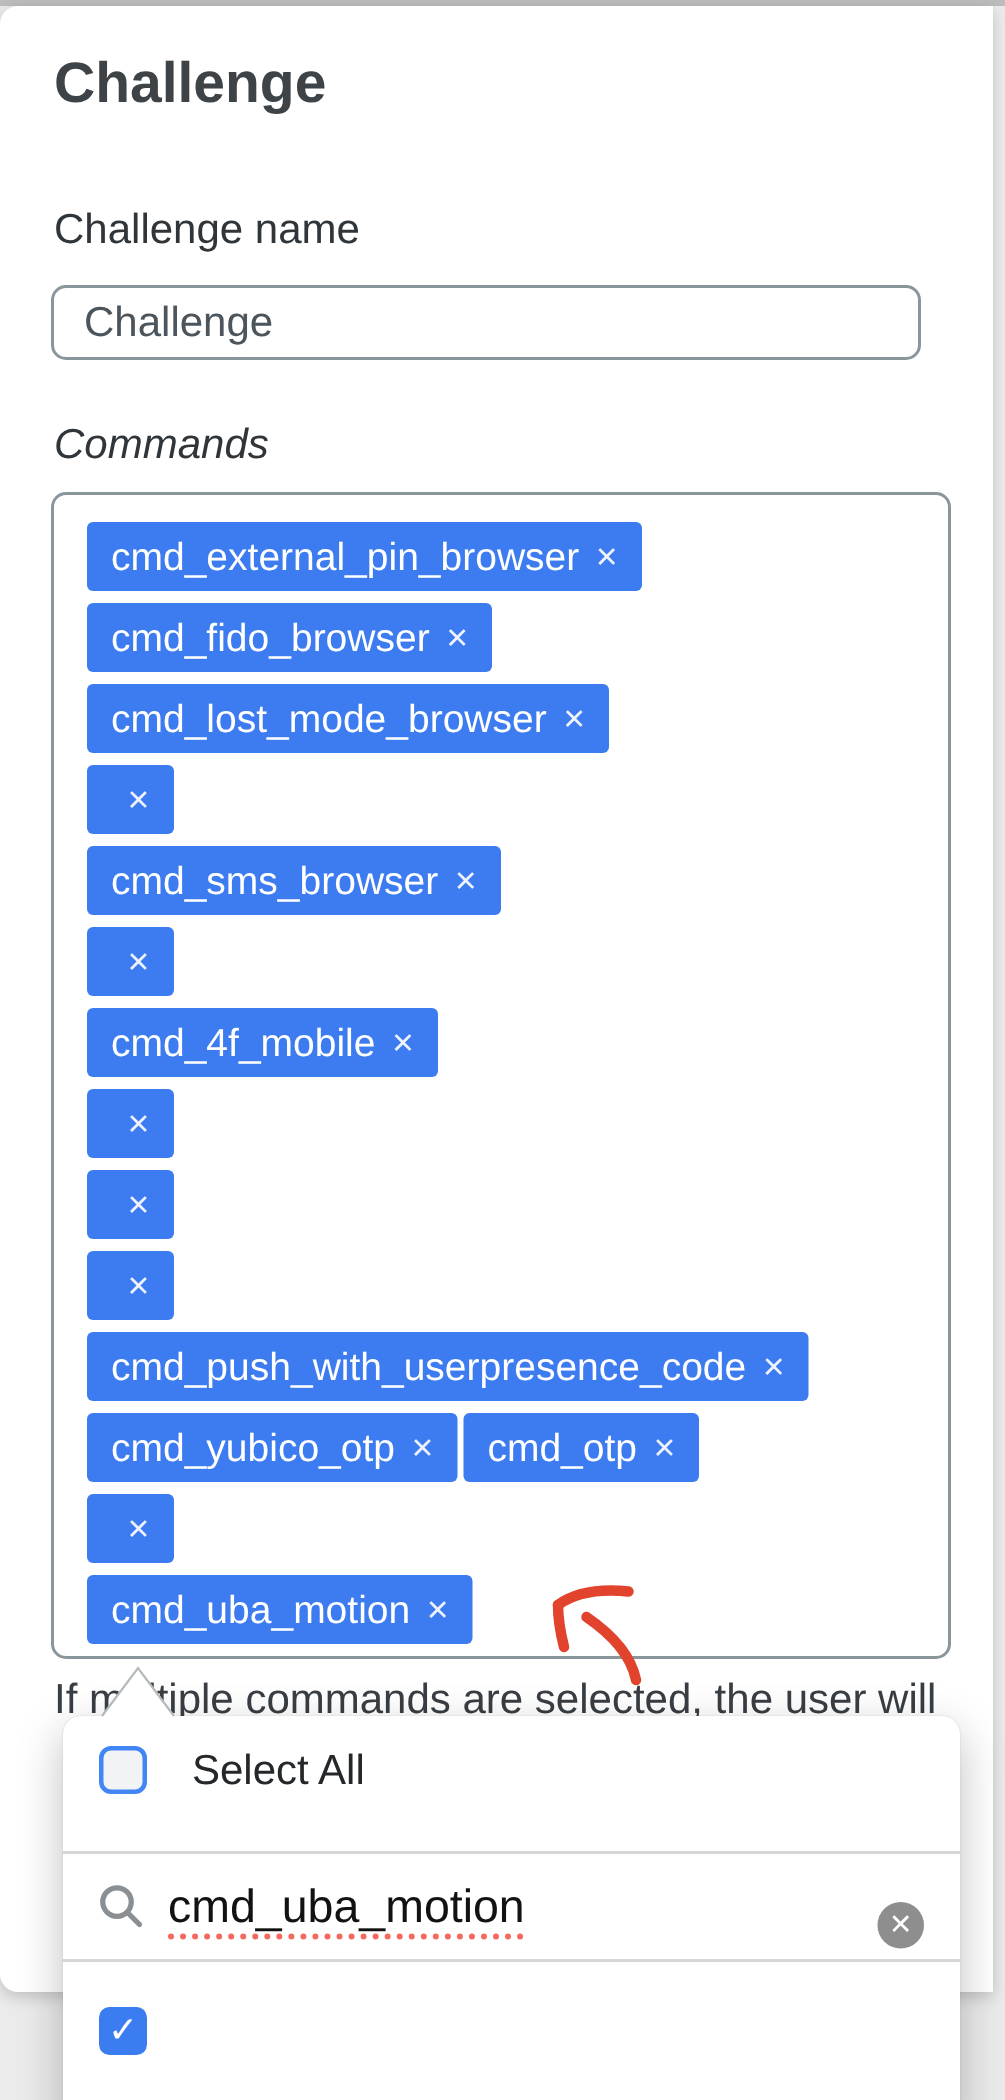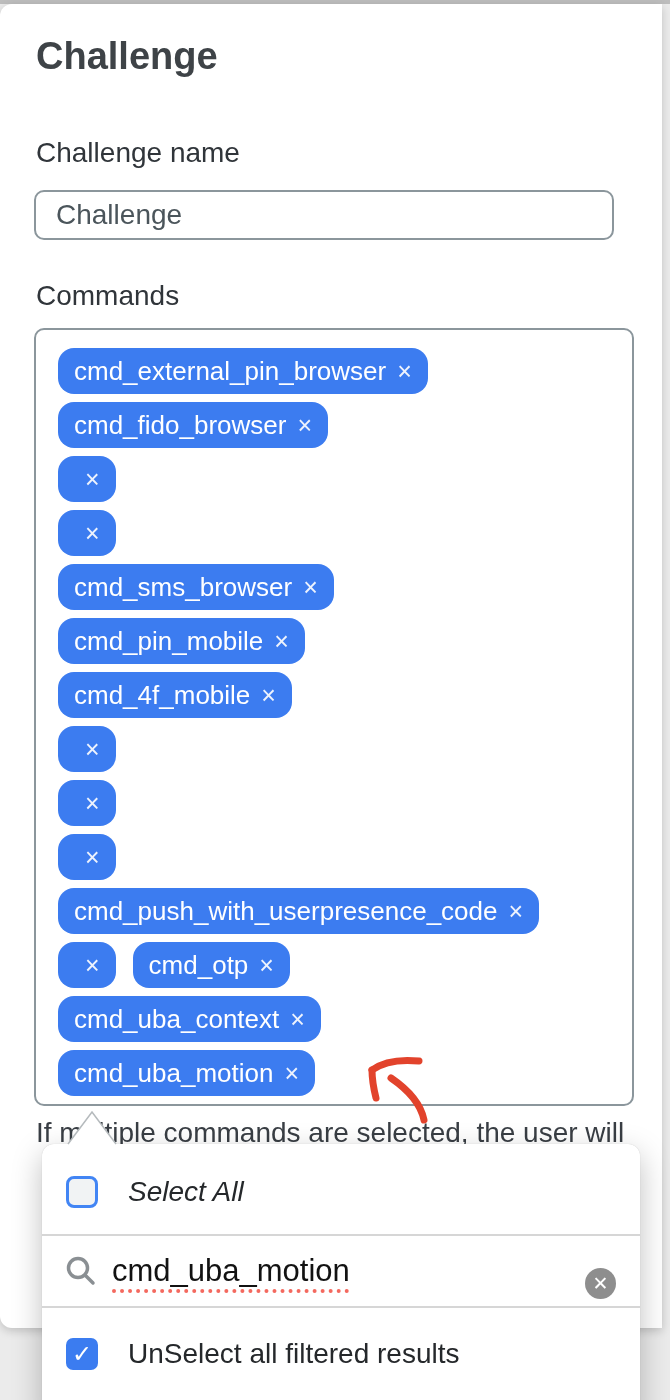--- a/index.html
+++ b/index.html
@@ -13,51 +13,51 @@
     position:absolute;left:0;top:4px;width:662px;height:1324px;
     background:#ffffff;border-radius:12px 0 0 12px;
     box-shadow:0 3px 10px rgba(0,0,0,0.18);
   }
   .page-title{
     position:absolute;left:36px;top:30px;
     font-size:38px;font-weight:700;color:#3e4347;line-height:44px;
   }
   .field-label{position:absolute;left:36px;font-size:28px;color:#30353a;line-height:34px;}
   .label-name{top:132px;text-align:right;}
-  .label-commands{top:275px;}
+  .label-commands{top:275px;font-style:italic;}
   .name-input{
     position:absolute;left:34px;top:186px;width:556px;height:46px;
     border:2px solid #8b969c;border-radius:10px;background:#fff;
     font-family:inherit;font-size:28px;color:#4b555b;padding:0 0 0 20px;outline:none;
   }
   .commands-box{
     position:absolute;left:34px;top:324px;width:554px;height:742px;
     border:2px solid #8b969c;border-radius:10px;background:#fff;
     padding:18px 20px 14px 22px;
   }
   .chip-row{margin-bottom:8px;display:flex;}
   .chip{
     display:inline-flex;align-items:center;height:46px;
-    background:#3c7cf0;border-radius:16px;color:#ffffff;
-    font-size:26px;padding:0 16px;margin-right:17px;white-space:nowrap;
+    background:#3c7cf0;border-radius:4px;color:#ffffff;
+    font-size:26px;padding:0 16px;margin-right:4px;white-space:nowrap;
   }
   .chip-label{color:#fff;}
   .chip-x{margin-left:11px;font-size:25px;color:#eef3fd;cursor:pointer;}
   .helper-text{
     position:absolute;left:36px;top:1112px;font-size:28px;color:#393e44;
     white-space:nowrap;line-height:34px;
   }
   .caret-svg{position:absolute;left:60px;top:1110px;z-index:10;}
   .arrow-svg{position:absolute;left:355px;top:1048px;z-index:5;}
   .dropdown{
     position:absolute;left:42px;top:1144px;width:598px;height:280px;z-index:9;
     background:#ffffff;border-radius:12px;
     box-shadow:0 10px 30px rgba(0,0,0,0.25),0 0 1px rgba(0,0,0,0.2);
   }
-  .dd-row1{position:absolute;left:0;top:12px;width:100%;height:72px;display:flex;align-items:center;cursor:pointer;font-style:italic;}
+  .dd-row1{position:absolute;left:0;top:0;width:100%;height:72px;display:flex;align-items:center;cursor:pointer;}
   .dd-divider{position:absolute;left:0;width:100%;height:2px;background:#d6d6d6;}
   .dd-div1{top:90px;}
   .dd-div2{top:162px;}
   .dd-row2{position:absolute;left:0;top:92px;width:100%;height:70px;display:flex;align-items:center;}
   .dd-row3{position:absolute;left:0;top:164px;width:100%;padding-top:30px;display:flex;align-items:flex-start;}
   .checkbox{
     width:32px;height:32px;border-radius:8px;margin-left:24px;flex:0 0 32px;
     box-sizing:border-box;cursor:pointer;
   }
   .checkbox.unchecked{border:3px solid #4285f4;background:#f1f3f4;}
@@ -102,37 +102,37 @@
           </span>
         </div>
         <div class="chip-row">
           <span class="chip">
             <span class="chip-label">cmd_fido_browser</span>
             <span class="chip-x">×</span>
           </span>
         </div>
         <div class="chip-row">
           <span class="chip">
+            <span class="chip-label">cmd_lost_mode_browser</span>
             <span class="chip-x">×</span>
           </span>
         </div>
         <div class="chip-row">
           <span class="chip">
             <span class="chip-x">×</span>
           </span>
         </div>
         <div class="chip-row">
           <span class="chip">
             <span class="chip-label">cmd_sms_browser</span>
             <span class="chip-x">×</span>
           </span>
         </div>
         <div class="chip-row">
           <span class="chip">
-            <span class="chip-label">cmd_pin_mobile</span>
             <span class="chip-x">×</span>
           </span>
         </div>
         <div class="chip-row">
           <span class="chip">
             <span class="chip-label">cmd_4f_mobile</span>
             <span class="chip-x">×</span>
           </span>
         </div>
         <div class="chip-row">
@@ -151,30 +151,30 @@
           </span>
         </div>
         <div class="chip-row">
           <span class="chip">
             <span class="chip-label">cmd_push_with_userpresence_code</span>
             <span class="chip-x">×</span>
           </span>
         </div>
         <div class="chip-row">
           <span class="chip">
+            <span class="chip-label">cmd_yubico_otp</span>
             <span class="chip-x">×</span>
           </span>
           <span class="chip">
             <span class="chip-label">cmd_otp</span>
             <span class="chip-x">×</span>
           </span>
         </div>
         <div class="chip-row">
           <span class="chip">
-            <span class="chip-label">cmd_uba_context</span>
             <span class="chip-x">×</span>
           </span>
         </div>
         <div class="chip-row">
           <span class="chip">
             <span class="chip-label">cmd_uba_motion</span>
             <span class="chip-x">×</span>
           </span>
         </div>
       </div>
@@ -209,15 +209,14 @@
   </div>
   <div class="clear-btn">
     <span>✕</span>
   </div>
   <div class="dd-divider dd-div2"></div>
 
   <div class="dd-row3">
     <div class="checkbox checked">
       <span>✓</span>
     </div>
-    <div class="dd-label">UnSelect all filtered results</div>
   </div>
 </div>
 
 </body></html>

